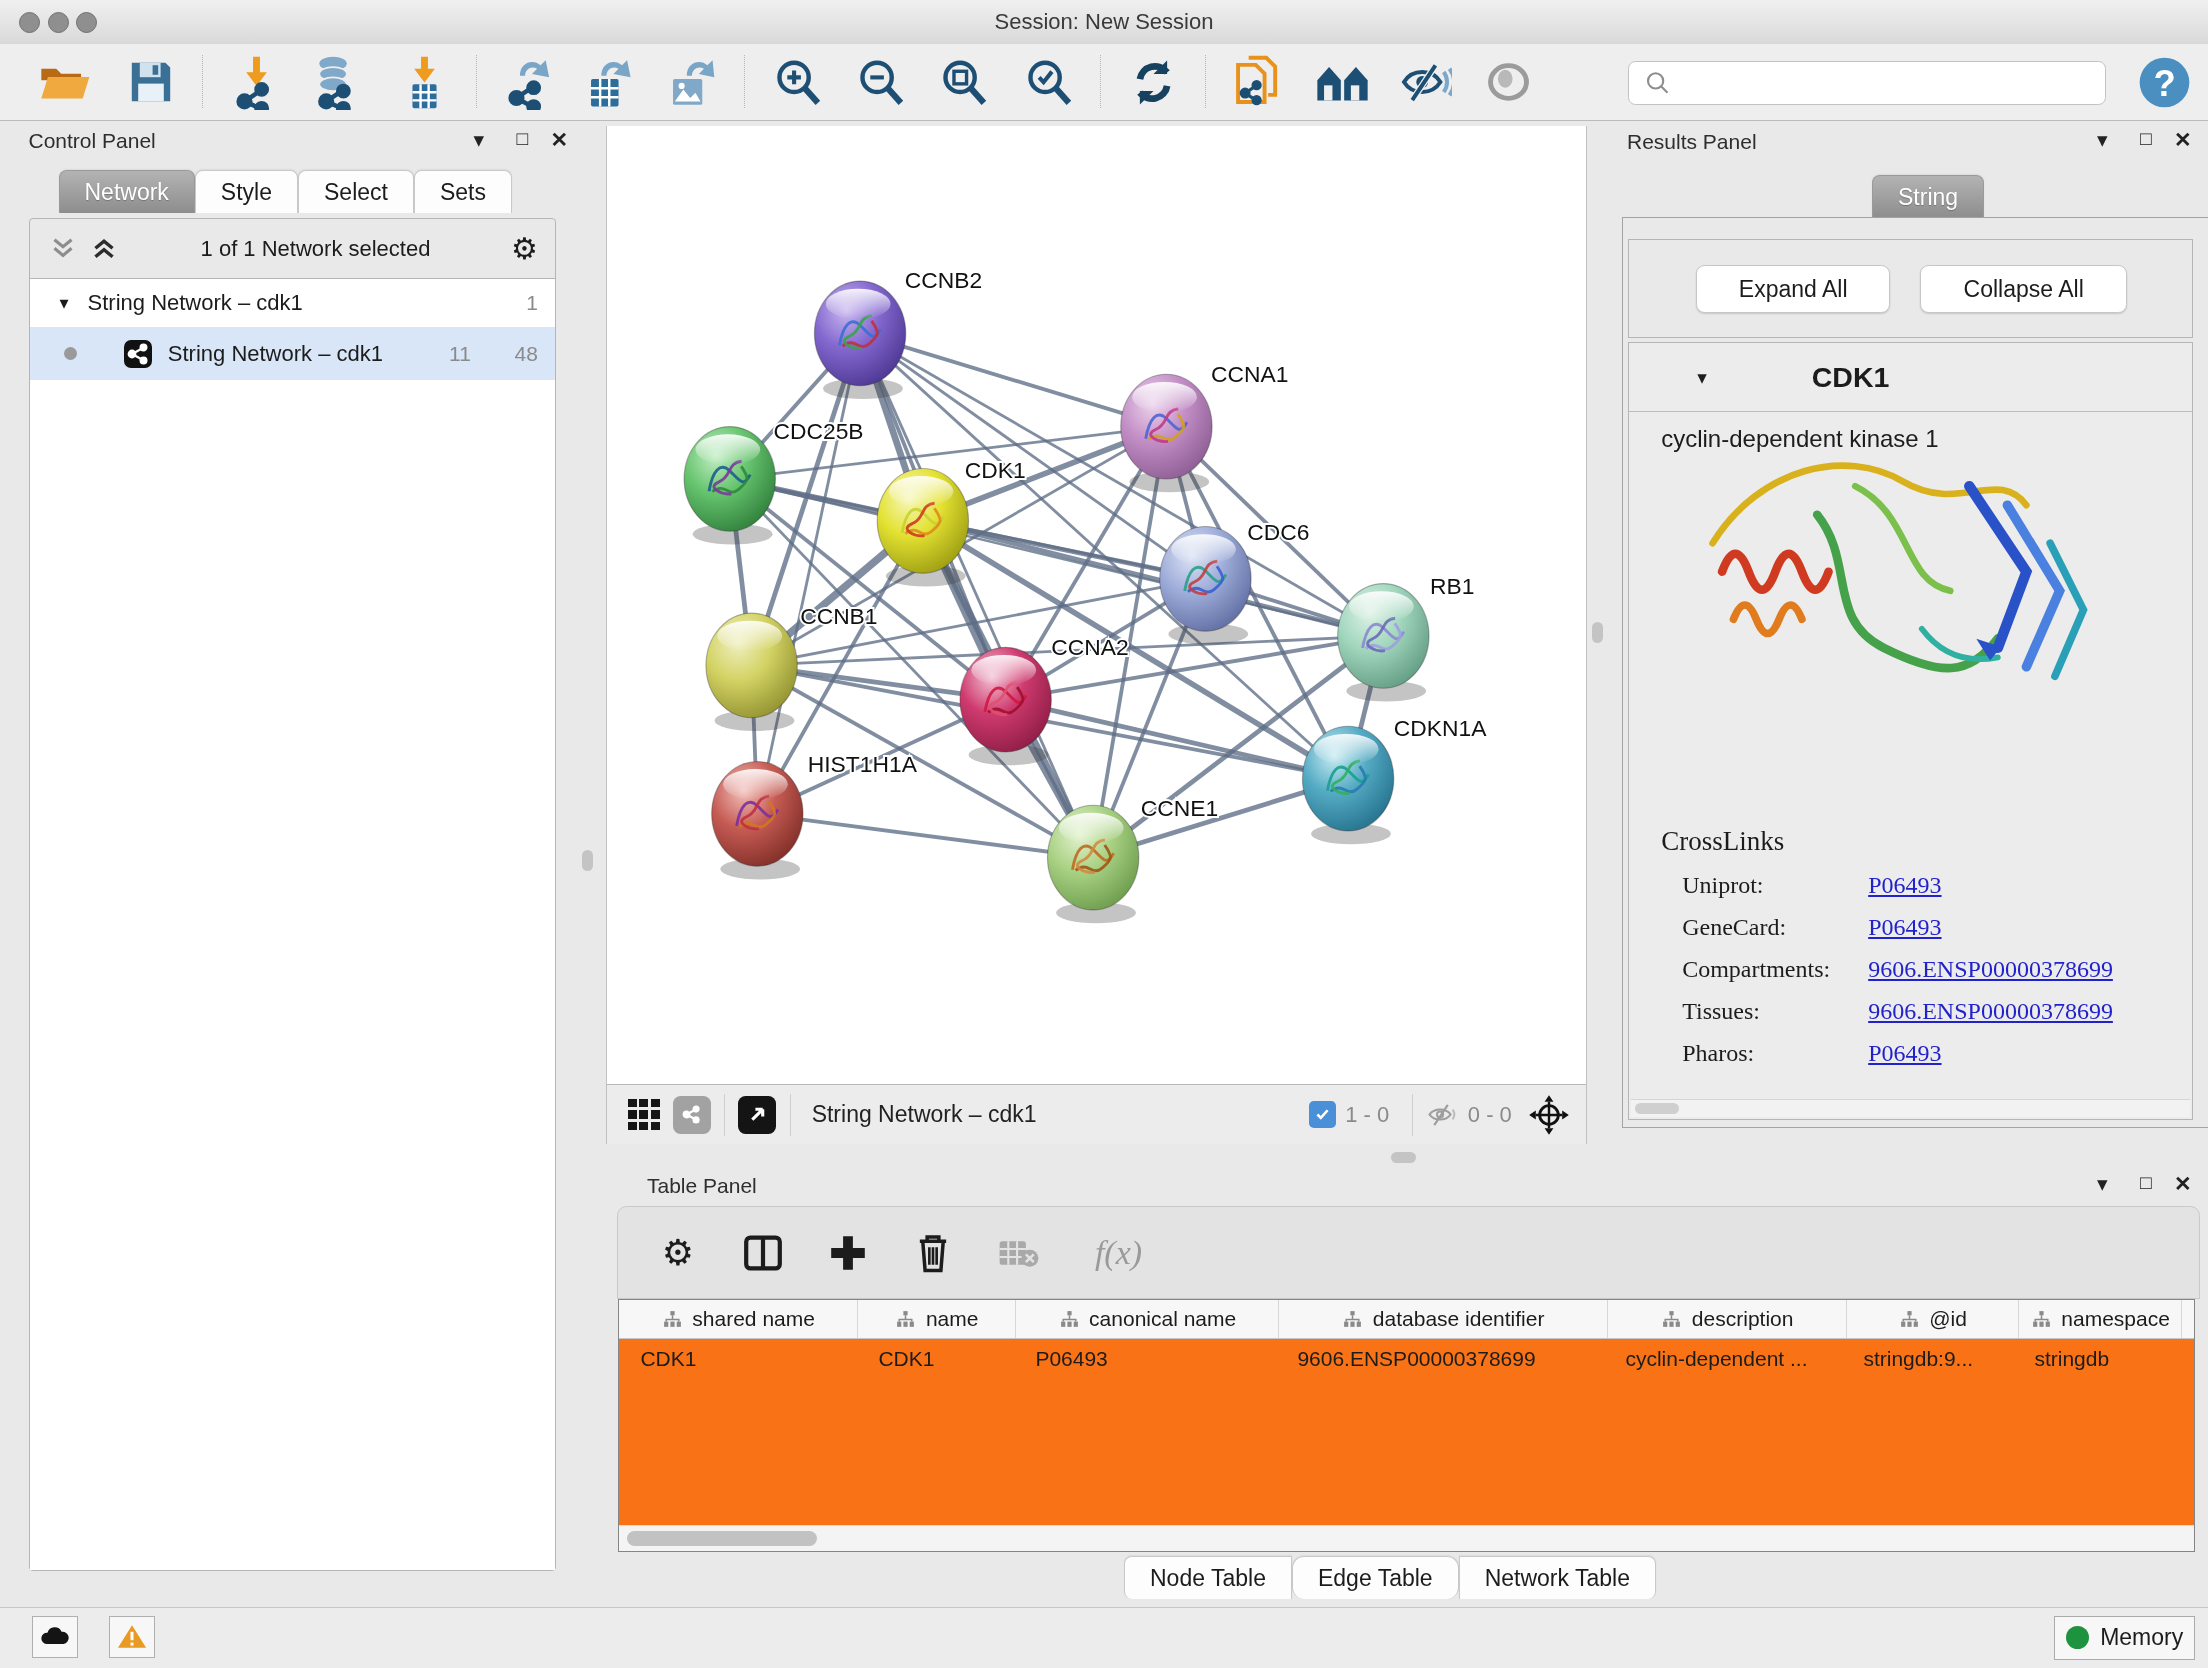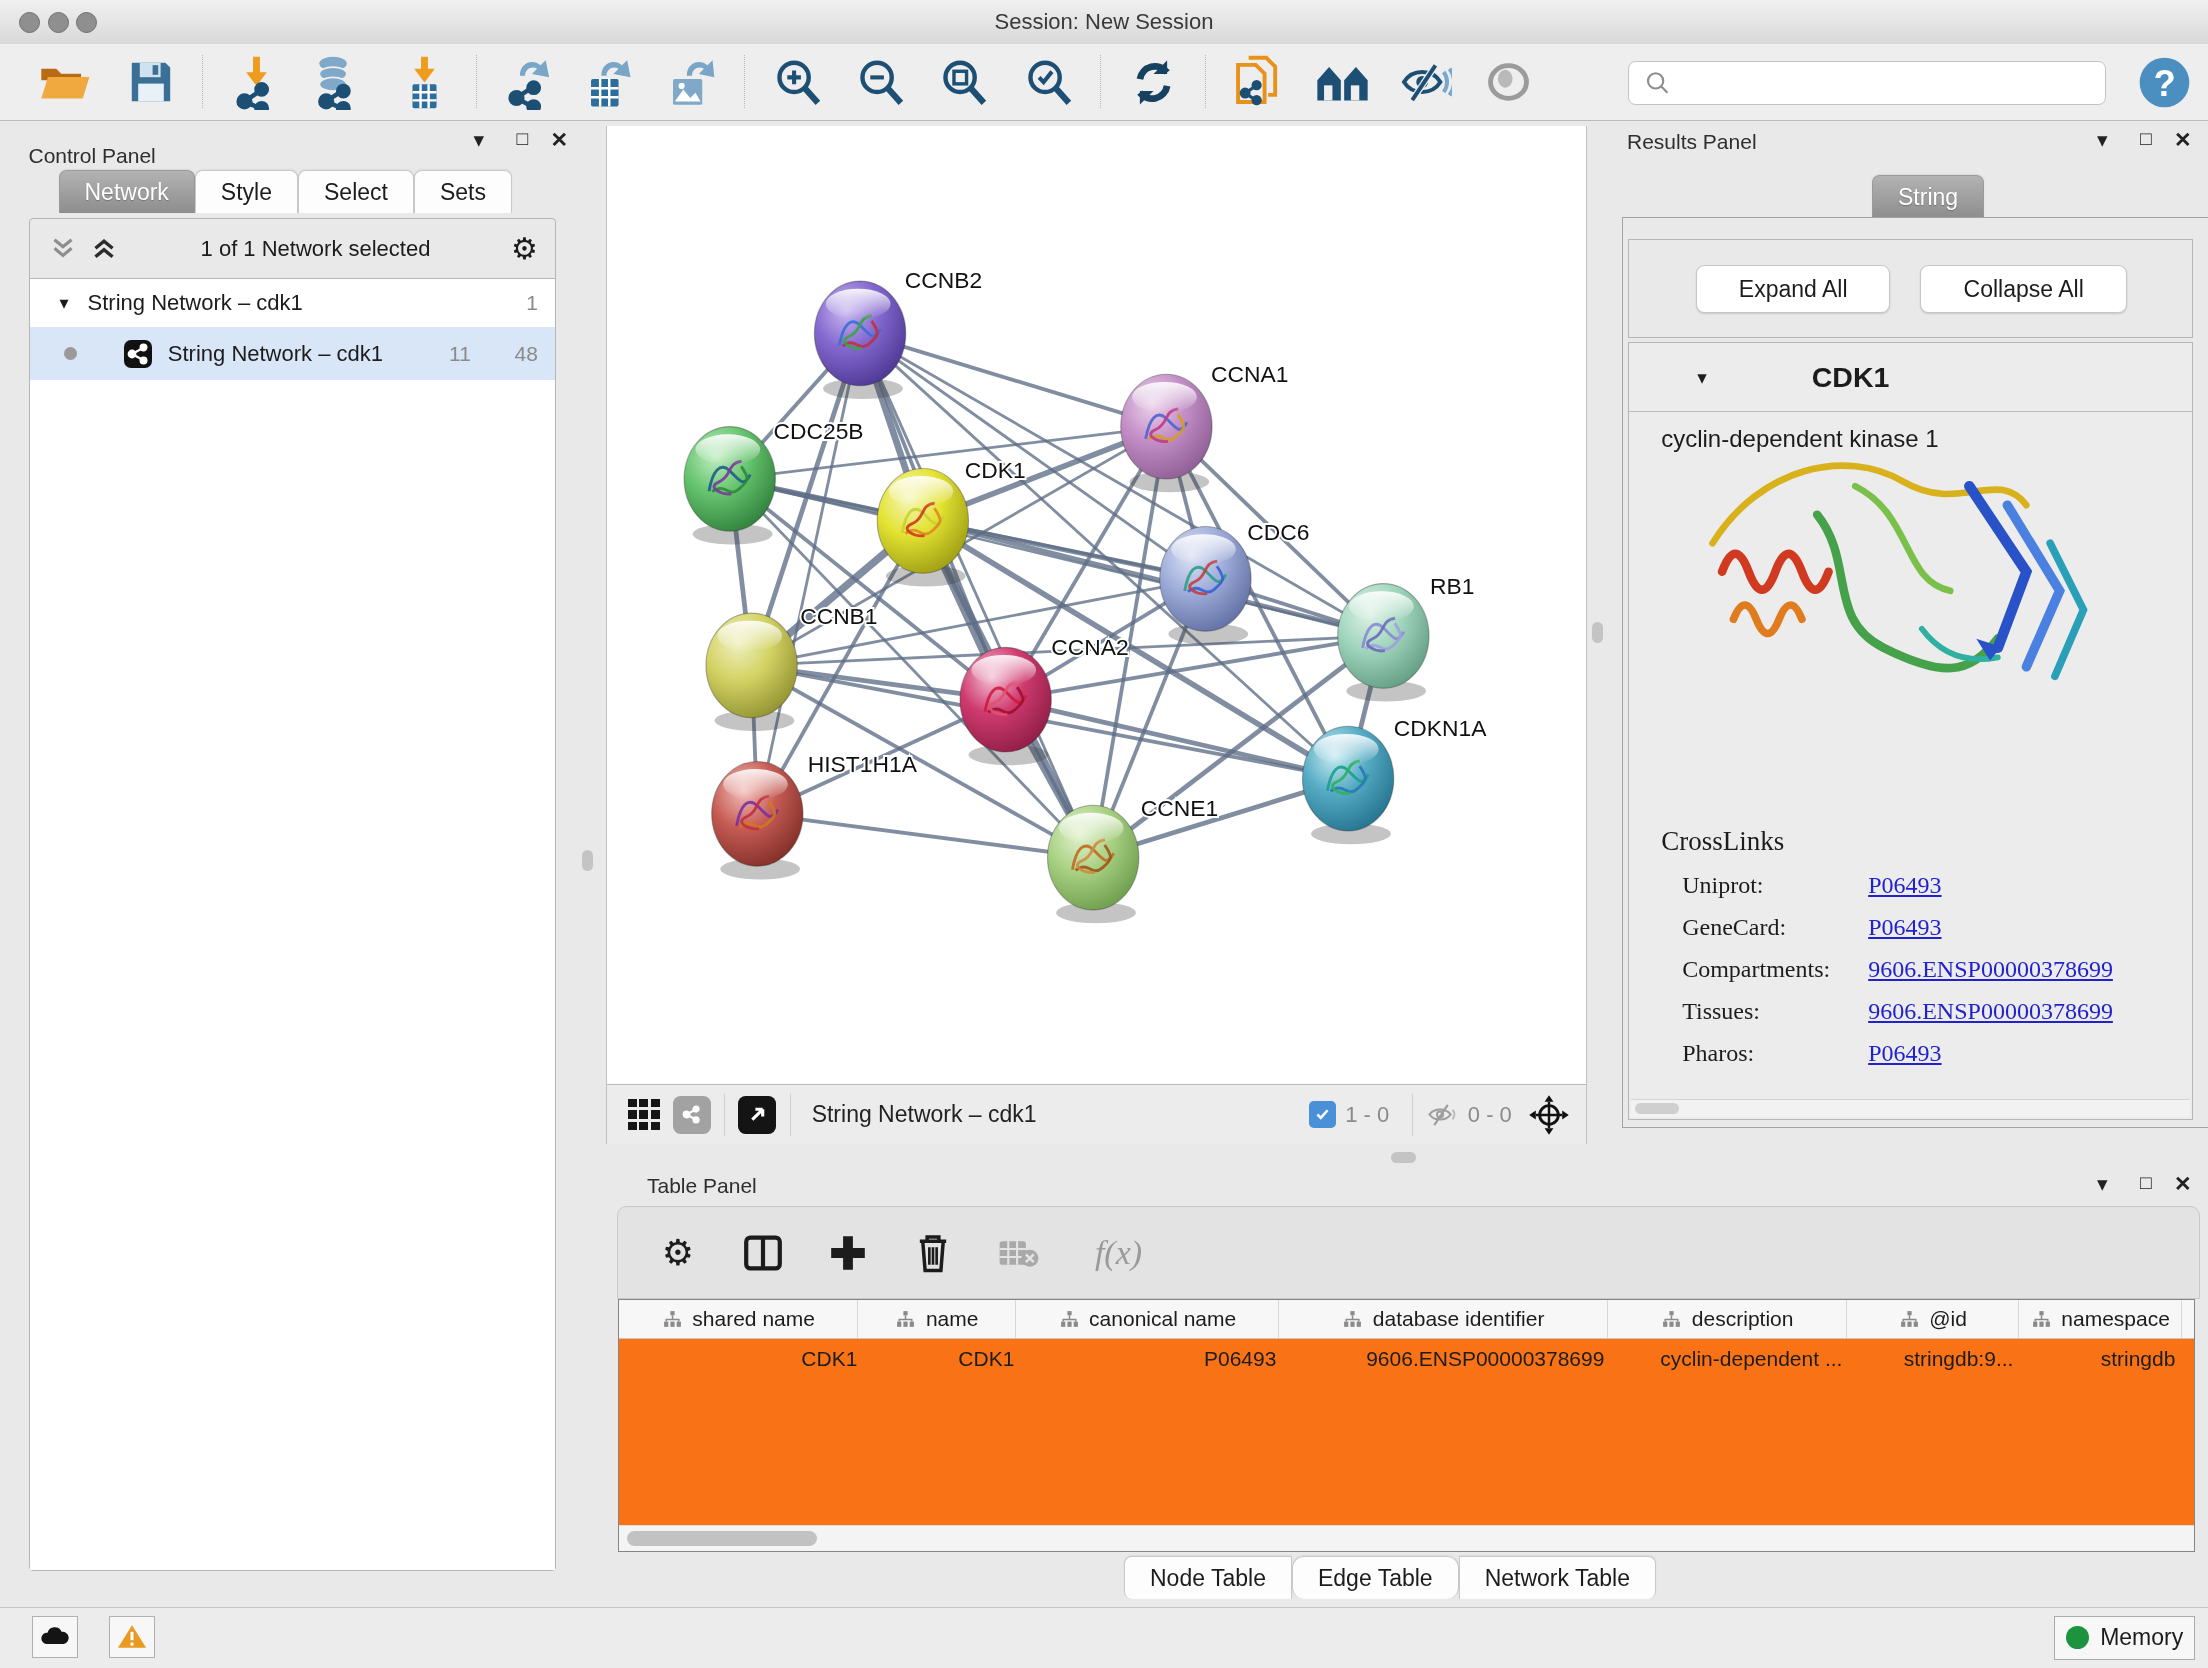--- a/index.html
+++ b/index.html
@@ -52,21 +52,21 @@
   .nb-sep{width:1px;height:42px;background:#cfcfcf;margin:0 13.3px;}
   #grid-icon{display:grid;grid-template-columns:repeat(3,8.6px);grid-gap:2.9px;margin-left:21px;}
   #grid-icon span{width:8.6px;height:8.6px;background:#161616;}
   .sq-btn{width:38px;height:38px;border-radius:7.6px;display:flex;align-items:center;justify-content:center;}
   #net-title{font-size:23px;color:#222;margin-left:7.6px;flex:1;}
   .nb-count{font-size:22px;color:#8a8a8a;margin:0 9.5px;text-align:right;}
   
   .handle-v{width:11.4px;height:21px;border-radius:5.7px;background:#c4c4c4;}
   .handle-h{width:25px;height:11.4px;border-radius:5.7px;background:#c4c4c4;}
   
-  #table-panel{left:606px;top:1172px;width:1603px;height:436px;text-align:right;}
+  #table-panel{left:606px;top:1172px;width:1603px;height:436px;}
   #tp-toolbox{position:absolute;left:10.5px;top:34px;width:1581px;height:91px;
     background:#e3e3e3;border:1px solid #c9c9c9;border-radius:9.5px 9.5px 0 0;
     display:flex;align-items:center;}
   .tp-ic{margin-left:36px;display:flex;align-items:center;justify-content:center;width:49px;height:49px;}
   #tbl{position:absolute;left:12.4px;top:127px;width:1575px;height:251px;background:#f97316;
     border:1.9px solid #858585;}
   #tbl-head{display:flex;height:38px;background:#f7f7f7;border-bottom:1px solid #c6c6c6;}
   .th{display:flex;align-items:center;justify-content:center;gap:9.5px;font-size:21px;
     border-right:1px solid #d8d8d8;overflow:hidden;white-space:nowrap;}
   #tbl-row{display:flex;height:40px;align-items:center;font-size:21px;}
@@ -278,21 +278,21 @@
   </div>
   <div class="tbtn" style="left:2134px">
     <svg width="53" height="53" viewBox="0 0 32 32">
       <circle cx="16" cy="16" r="15" fill="#4b8fc0"></circle>
       <text x="16" y="24" text-anchor="middle" font-size="22" font-weight="bold" fill="#fff">?</text>
     </svg>
   </div>
 </div>
 
 <div id="control-panel" class="abs">
-  <span class="panel-title" style="position:absolute;left:19px;top:18px">Control Panel</span>
+  <span class="panel-title" style="position:absolute;left:19px;top:3px">Control Panel</span>
   <span class="pan-ic" style="left:464px;top:1.9px">▾</span>
   <span class="pan-ic" style="left:507px;top:1.9px;font-size:19px">□</span>
   <span class="pan-ic" style="left:541px;top:1.9px;font-weight:bold">✕</span>
 
   <div id="cp-tabs">
     <span class="tab sel">Network</span><span class="tab">Style</span><span class="tab">Select</span><span class="tab">Sets</span>
   </div>
 
   <div id="cp-box">
     <div id="cp-toolrow">

